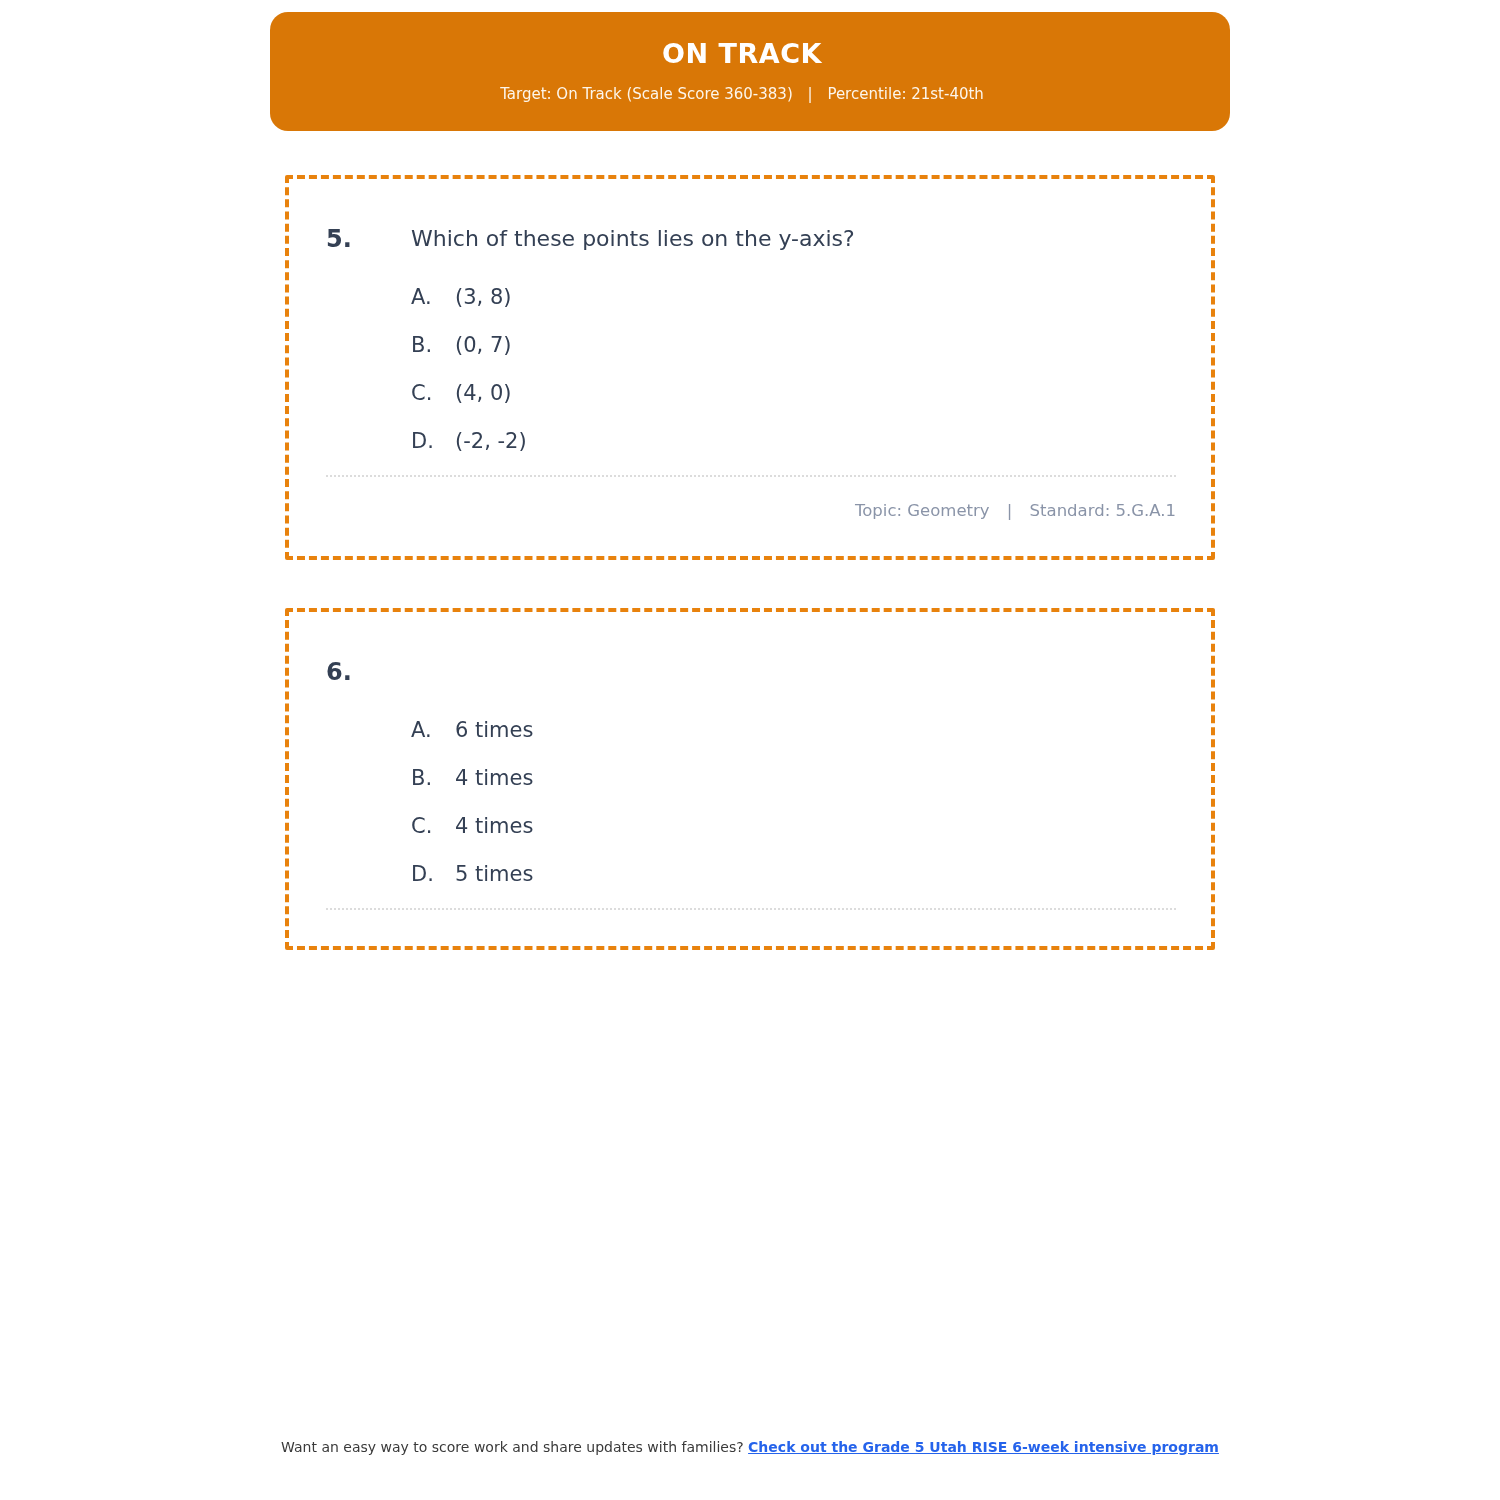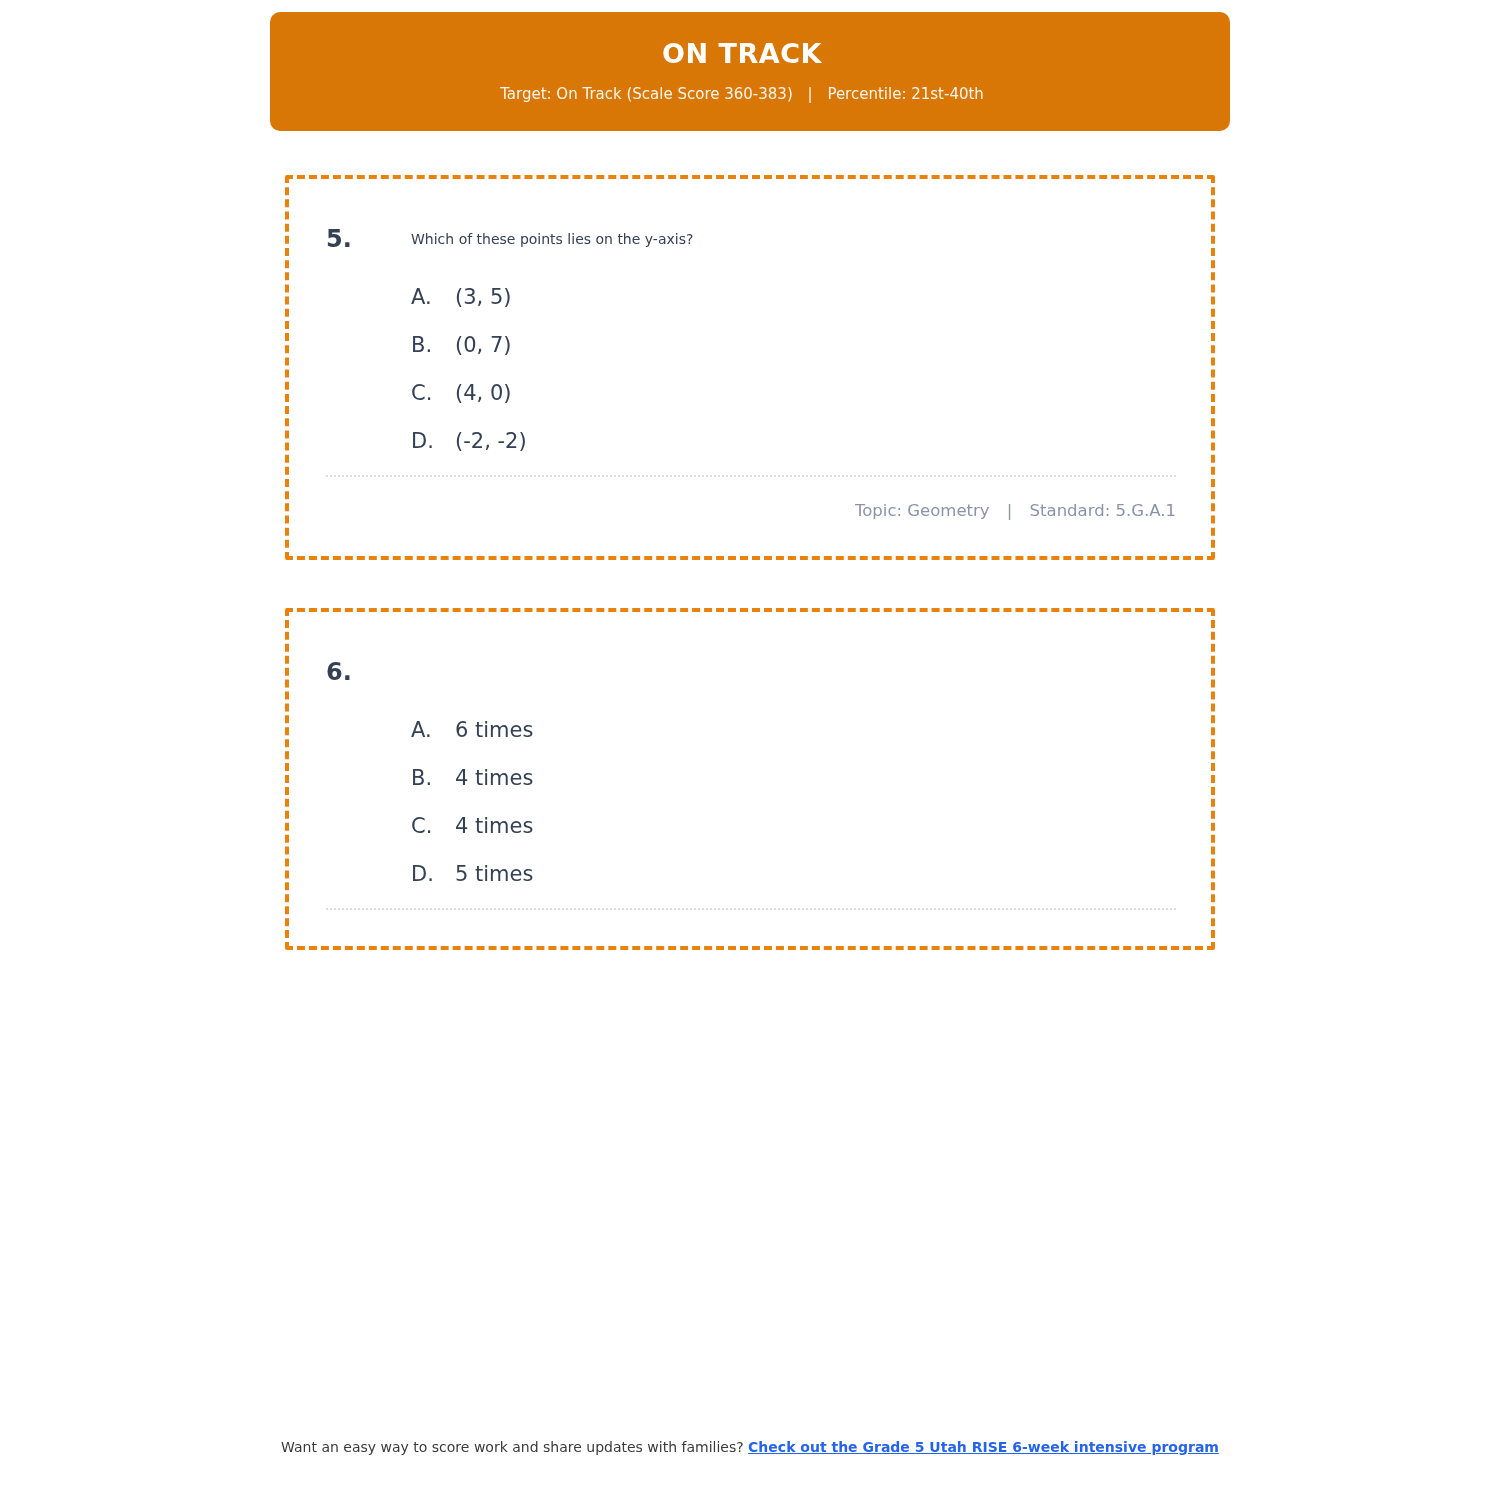--- a/index.html
+++ b/index.html
@@ -11,21 +11,21 @@
   }
   .page {
     width: 960px;
     margin: 0 auto;
     position: relative;
     top: 12px;
   }
   
   .banner {
     background: #D97706;
-    border-radius: 10px;
+    border-radius: 18px;
     color: #ffffff;
     text-align: center;
     padding: 26px 36px 28px 20px;
   }
   .banner-title {
     font-size: 27px;
     font-weight: bold;
     letter-spacing: 0.5px;
     margin-bottom: 16px;
   }
@@ -47,21 +47,21 @@
   .q-row { display: flex; align-items: flex-start; }
   .q-num {
     flex: 0 0 85px;
     font-size: 24px;
     font-weight: bold;
     color: #344054;
     line-height: 36px;
   }
   .q-text {
     flex: 1;
-    font-size: 14px;
+    font-size: 22px;
     color: #344054;
     line-height: 36px;
   }
   .options { margin-top: 28px; margin-left: 85px; }
   .option {
     display: flex;
     align-items: baseline;
     font-size: 21px;
     color: #344054;
     margin-bottom: 24px;
@@ -112,21 +112,21 @@
   </div>
 
   <div class="card card-1">
     <div class="q-row">
       <div class="q-num">5.</div>
       <div class="q-text">Which of these points lies on the y-axis?</div>
     </div>
     <div class="options">
       <div class="option">
         <span class="opt-letter">A.</span>
-        <span>(3, 5)</span>
+        <span>(3, 8)</span>
       </div>
       <div class="option">
         <span class="opt-letter">B.</span>
         <span>(0, 7)</span>
       </div>
       <div class="option">
         <span class="opt-letter">C.</span>
         <span>(4, 0)</span>
       </div>
       <div class="option">

